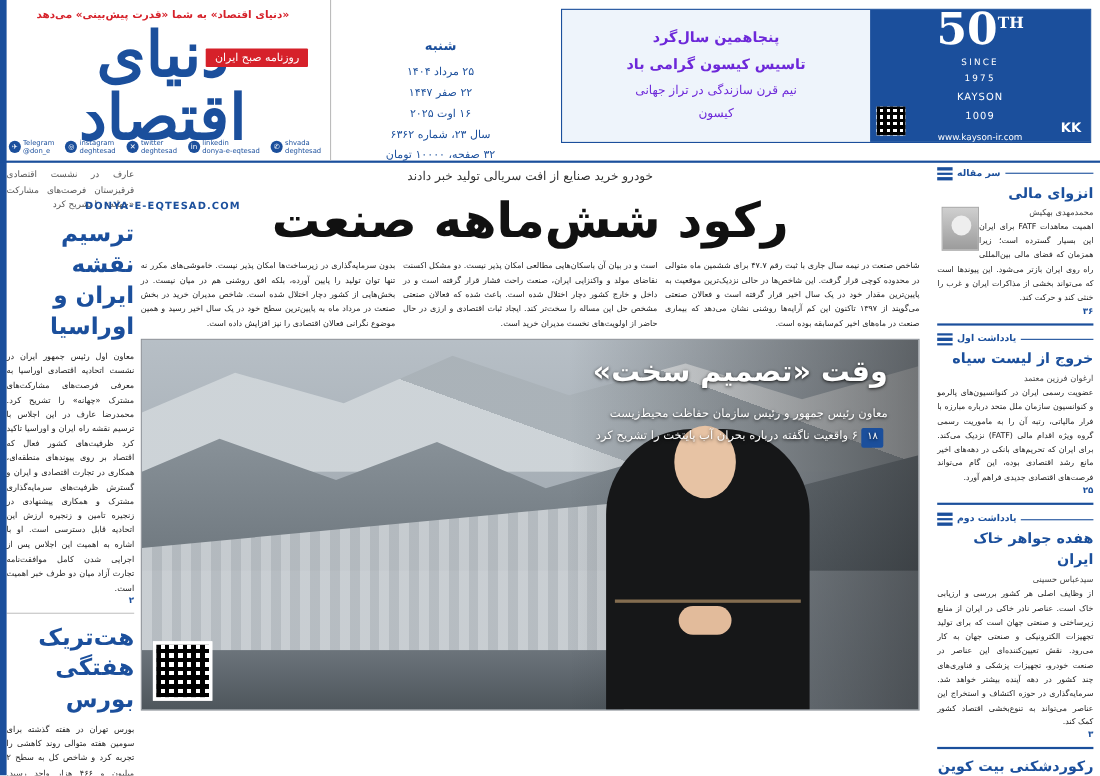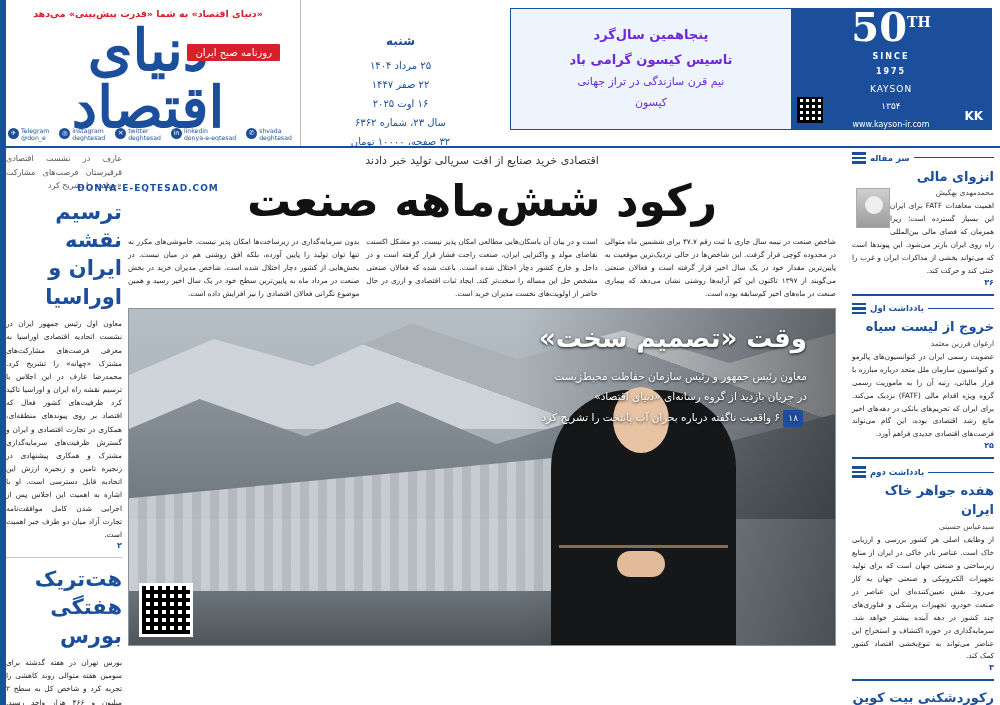--- a/index.html
+++ b/index.html
@@ -129,21 +129,21 @@
     align-items: center;
     justify-content: space-between;
     position: relative;
   }
   .ad-50 {
     font-family: "DejaVu Serif", "Liberation Serif", serif;
     font-size: 40px; font-weight: bold; line-height: 0.9;
     direction: ltr;
   }
   .ad-50 sup { font-size: 14px; }
-  .ad-since { font-size: 8px; letter-spacing: 2px; direction: ltr; margin-top: 2px; font-weight: bold; }
+  .ad-since { font-size: 8px; letter-spacing: 2px; direction: ltr; margin-top: 2px; }
   .ad-kay { font-size: 9px; letter-spacing: 1px; direction: ltr; margin-top: 3px; }
   .ad-site { font-size: 8px; direction: ltr; margin-top: 4px; }
   .qr {
     position: absolute; bottom: 6px; left: 6px;
     width: 26px; height: 26px; background: #fff;
     background-image:
       repeating-linear-gradient(0deg,#000 0 3px,#fff 3px 6px),
       repeating-linear-gradient(90deg,#000 0 3px,#fff 3px 6px);
     background-blend-mode: multiply;
   }
@@ -378,21 +378,21 @@
           <div>پنجاهمین سال‌گرد</div>
           <div>تاسیس کیسون گرامی باد</div>
           <div class="l2">نیم قرن سازندگی در تراز جهانی</div>
           <div class="l2">کیسون</div>
         </div>
         <div class="ad-logo">
           <div class="ad-50"><span>50</span><sup>TH</sup></div>
           <div class="ad-since">SINCE</div>
           <div class="ad-since">1975</div>
           <div class="ad-kay">KAYSON</div>
-          <div class="ad-kay">۱۳۵۴</div>
+          <div class="ad-kay">1009</div>
           <div class="ad-site">www.kayson-ir.com</div>
           <div class="qr"></div>
           <div class="ad-kbox">KK</div>
         </div>
       </div>
     </div>
   </div>
 
   <div class="body-grid">
 
@@ -403,21 +403,21 @@
       <div class="ref">۲</div>
       <div class="rule"></div>
       <div class="headline-blue">هت‌تریک هفتگی بورس</div>
       <div class="bodytext">بورس تهران در هفته گذشته برای سومین هفته متوالی روند کاهشی را تجربه کرد و شاخص کل به سطح ۲ میلیون و ۴۶۶ هزار واحد رسید. همزمان، ارزش معاملات خرد با کاهش ۲۱ درصدی نسبت به هفته قبل، به ۳ هزار و ۶۷ میلیارد تومان محدود شد و خروج ۹۰۴ میلیارد تومان پول حقیقی نیز فشار فروش را تشدید کرد. از جمله عوامل شکل‌دهنده به این وضعیت می‌توان به نااطمینانی‌ها در بازار ارز، رکود در بازار و مباحث پیش‌روی سیاستی، و ناآرامی‌های بین‌المللی و پیامدهای بازار سرمایه اشاره کرد. تحلیل‌گران معتقدند تا بازار ثبات نسبی در وضعیت اقتصادی معتبر، بازار در کوتاه‌مدت روند کم‌نوسانی خواهد بود.</div>
 
     </div>
 
     <div class="col-center">
       <div class="center-top">
         <div class="lead-wrap">
-          <div class="lead-kicker">اقتصادی خرید صنایع از افت سریالی تولید خبر دادند</div>
+          <div class="lead-kicker">خودرو خرید صنایع از افت سریالی تولید خبر دادند</div>
           <div class="lead-title">رکود شش‌ماهه صنعت</div>
           <div class="lead-cols">
             <div>بدون سرمایه‌گذاری در زیرساخت‌ها امکان پذیر نیست. خاموشی‌های مکرر نه تنها توان تولید را پایین آورده، بلکه افق روشنی هم در میان نیست. در بخش‌هایی از کشور دچار اختلال شده است. شاخص مدیران خرید در بخش صنعت در مرداد ماه به پایین‌ترین سطح خود در یک سال اخیر رسید و همین موضوع نگرانی فعالان اقتصادی را نیز افزایش داده است.</div>
             <div>است و در بیان آن باسکان‌هایی مطالعی امکان پذیر نیست. دو مشکل اکسنت نقاضای مولد و واکنزایی ایران، صنعت راحت فشار قرار گرفته است و در داخل و خارج کشور دچار اختلال شده است. باعث شده که فعالان صنعتی مشخص حل این مساله را سخت‌تر کند. ایجاد ثبات اقتصادی و ارزی در حال حاضر از اولویت‌های نخست مدیران خرید است.</div>
             <div>شاخص صنعت در نیمه سال جاری با ثبت رقم ۴۷.۷ برای ششمین ماه متوالی در محدوده کوچی قرار گرفت. این شاخص‌ها در حالی نزدیک‌ترین موقعیت به پایین‌ترین مقدار خود در یک سال اخیر قرار گرفته است و فعالان صنعتی می‌گویند از ۱۳۹۷ تاکنون این کم آرایه‌ها روشنی نشان می‌دهد که بیماری صنعت در ماه‌های اخیر کم‌سابقه بوده است.</div>
           </div>
         </div>
       </div>
 
       <div class="photo-block">
@@ -432,21 +432,20 @@
           <div class="chador"></div>
           <div class="face"></div>
           <div class="trim"></div>
           <div class="hands"></div>
         </div>
 
         <div class="ph-caption">
           <div class="ph-cap-title">وقت «تصمیم سخت»</div>
           <div class="ph-cap-sub">
             <div>معاون رئیس جمهور و رئیس سازمان حفاظت محیط‌زیست</div>
-            <div>در جریان بازدید از گروه رسانه‌ای «دنیای اقتصاد»</div>
             <div>
               <span class="ph-badge">۱۸</span>
               <span>۶ واقعیت ناگفته درباره بحران آب پایتخت را تشریح کرد</span>
             </div>
           </div>
         </div>
         <div class="ph-qr"></div>
       </div>
     </div>
 

